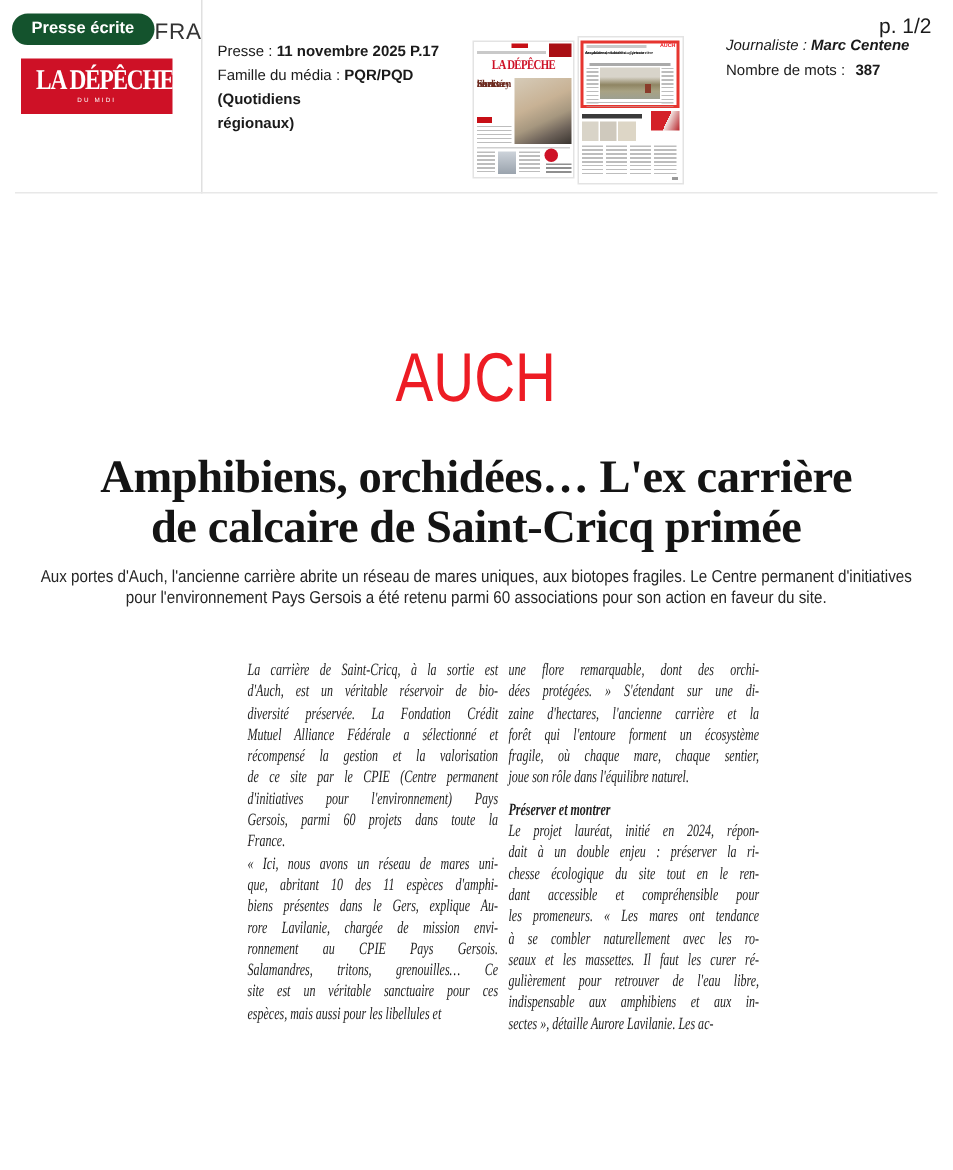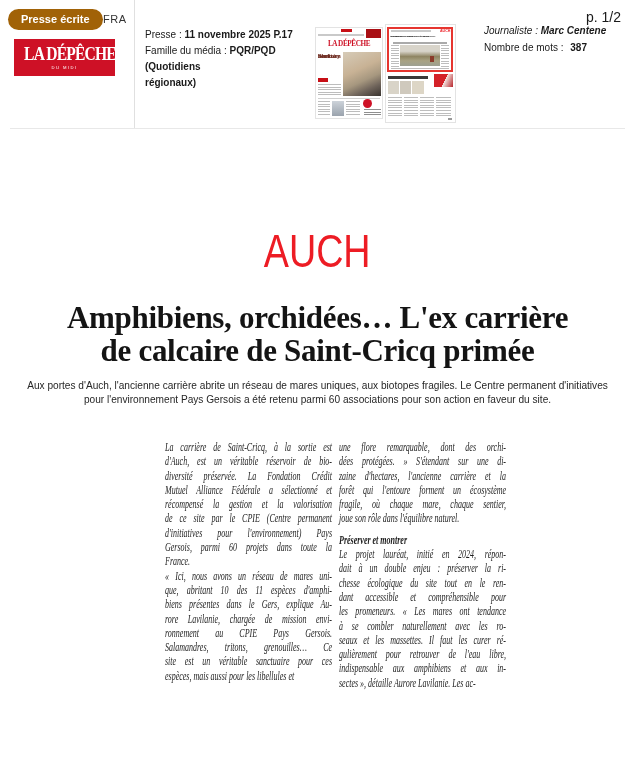--- a/index.html
+++ b/index.html
@@ -5,24 +5,24 @@
   * { margin:0; padding:0; box-sizing:border-box; }
   html,body { background:#fff; }
   body {
     width:635px; height:780px; position:relative; overflow:hidden;
     font-family:"Liberation Sans", sans-serif; color:#222;
   }
 
   
   .type-badge {
     position:absolute; left:8px; top:9px; height:21px; padding:0 13px;
-    background:#a16207; color:#fff; border-radius:11px;
+    background:#14532d; color:#fff; border-radius:11px;
     font-size:11px; font-weight:bold; line-height:21px;
   }
-  .lang { position:absolute; left:103px; top:13px; font-size:11px; color:#333; letter-spacing:.5px; }
+  .lang { position:absolute; left:103px; top:13px; font-size:15px; color:#333; letter-spacing:.5px; }
 
   .logo {
     position:absolute; left:14px; top:39px; width:101px; height:37px;
     background:#CE1126; color:#fff; text-align:center; overflow:hidden; cursor:pointer;
   }
   .logo-title {
     display:inline-block; margin-top:5px;
     font-family:"Liberation Serif", serif; font-weight:bold; font-size:19px; line-height:19px;
     letter-spacing:-1px; transform:scaleX(.82); transform-origin:center; white-space:nowrap;
   }

